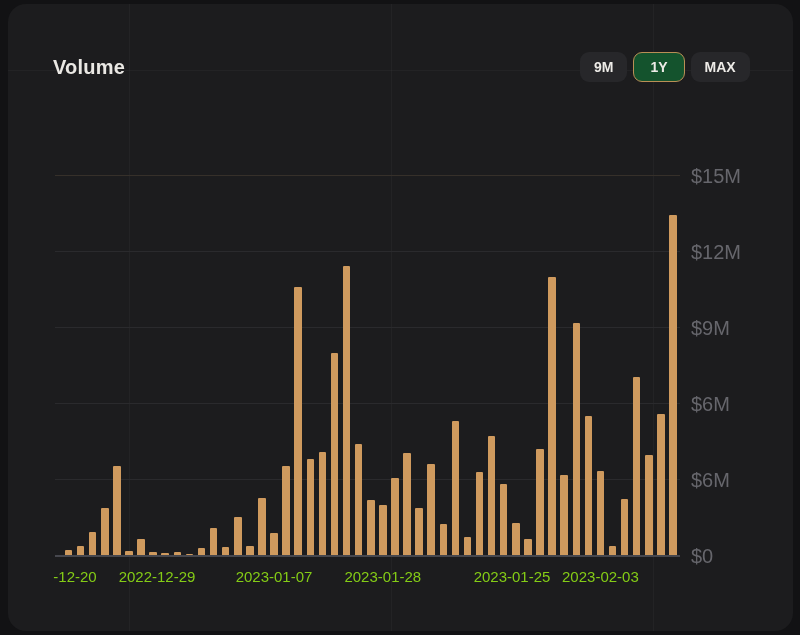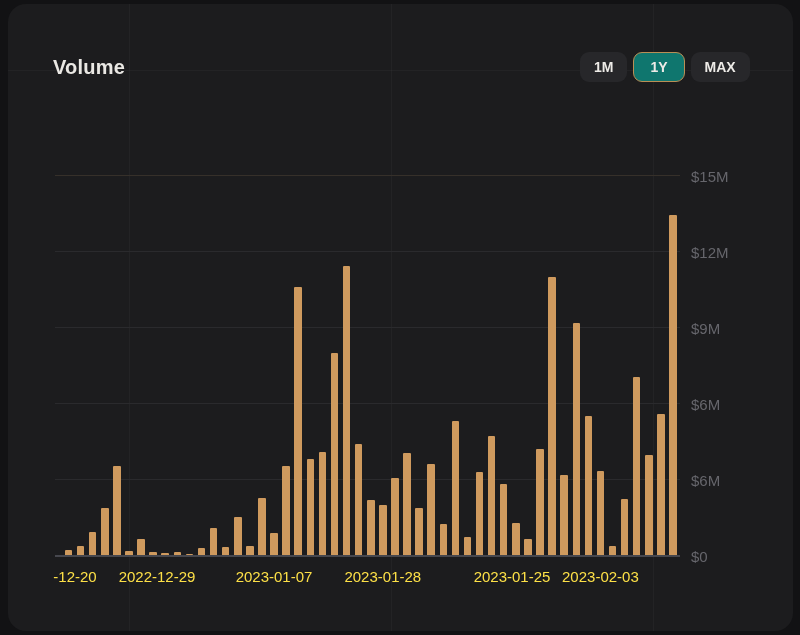--- a/index.html
+++ b/index.html
@@ -34,51 +34,51 @@
     display:flex; gap:6px;
   }
   .range-btn {
     height:30px; padding:0 13px; border-radius:9px;
     background:#27272a; color:#edebe7;
     font-family:inherit; font-weight:700; font-size:14px;
     display:flex; align-items:center; justify-content:center;
     border:1px solid transparent; cursor:pointer;
   }
   .range-btn.active {
-    background:#0f766e; border-color:#b98f55; padding:0 16px;
+    background:#14532d; border-color:#b98f55; padding:0 16px;
   }
 
   .plot { position:absolute; left:47px; top:161px; width:625px; height:391px; }
   .gridline { position:absolute; left:0; width:625px; height:1px; background:#2a2a2d; }
   .gridline.warm { background:#36302a; }
   .axisline { position:absolute; left:0; bottom:-1px; width:625px; height:2px; background:#46474e; }
   .bar { position:absolute; bottom:1px; width:7.5px; background:#cf9a5e; border-radius:1px 1px 0 0; }
   .ylabel {
     position:absolute; left:636px; transform:translateY(-50%);
-    font-size:15px; color:#66666c; white-space:nowrap;
+    font-size:20px; color:#66666c; white-space:nowrap;
   }
   .xlabel {
     position:absolute; top:403px; transform:translateX(-50%);
-    font-size:15px; color:#fde047; white-space:nowrap;
+    font-size:15px; color:#84cc16; white-space:nowrap;
   }
 </style>
 </head>
 <body>
 
 <div class="card">
 
   <div class="bg-vline" style="left:121px"></div>
   <div class="bg-vline" style="left:383px"></div>
   <div class="bg-vline" style="left:645px"></div>
   <div class="bg-hline" style="top:66px"></div>
 
   <div class="title">Volume</div>
 
   <div class="ranges">
-      <button class="range-btn">1M</button>
+      <button class="range-btn">9M</button>
       <button class="range-btn active">1Y</button>
       <button class="range-btn">MAX</button>
     </div>
 
   <div class="plot">
     <div class="axisline"></div>
   <div class="ylabel" style="top: 391px;">$0</div>
       <div class="gridline" style="bottom: 76.05px;"></div>
       <div class="ylabel" style="top: 314.95px;">$6M</div>
       <div class="gridline" style="bottom: 152.1px;"></div>

